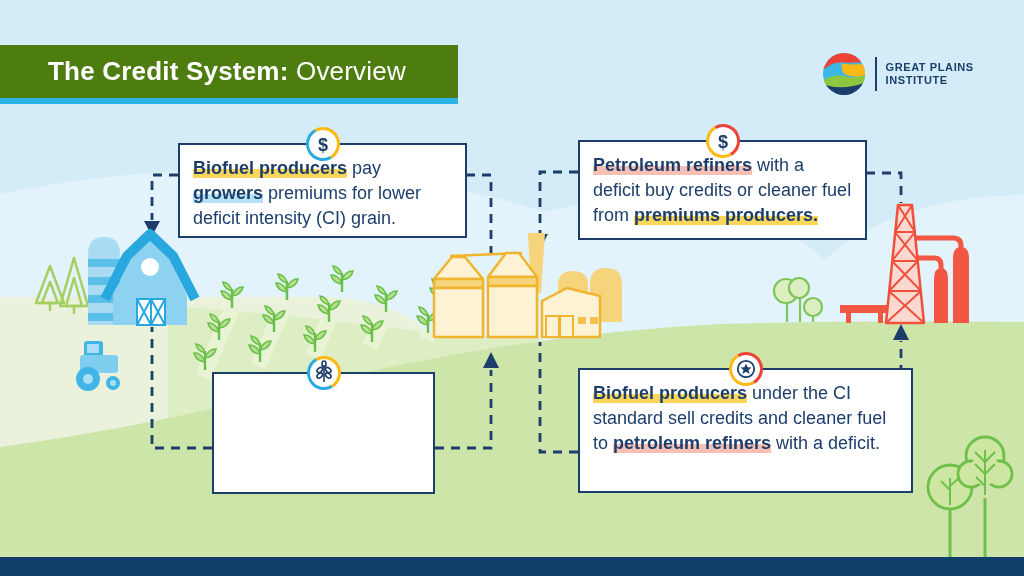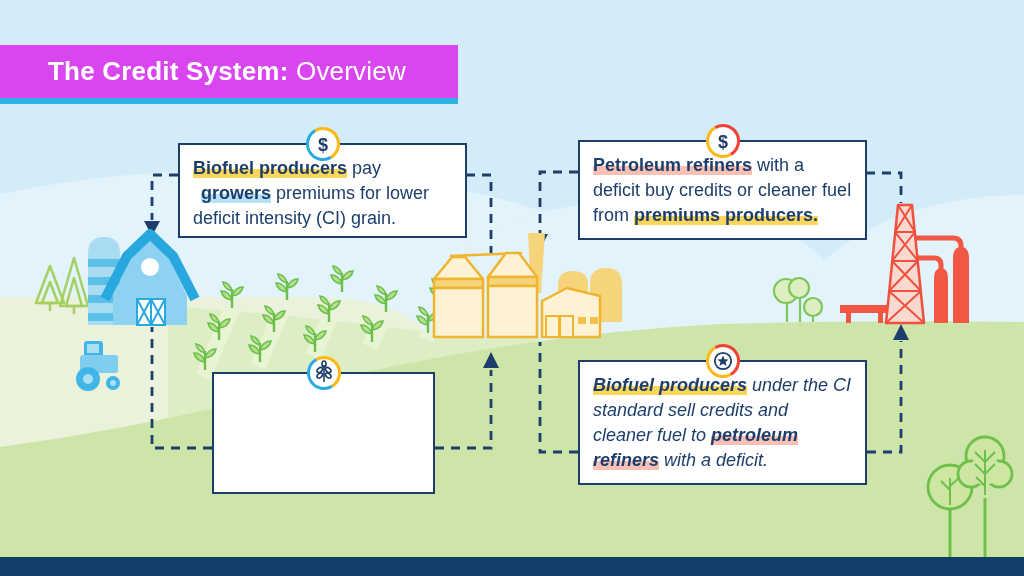--- a/index.html
+++ b/index.html
@@ -7,47 +7,47 @@
     width:1024px;height:576px;position:relative;overflow:hidden;
     font-family:"Liberation Sans","DejaVu Sans",sans-serif;
     background:#d3ecf8;
   }
   #stage{position:absolute;inset:0;width:1024px;height:576px;}
   #scene{position:absolute;left:0;top:0;}
 
   
   .titlebar{
     position:absolute;left:0;top:45px;width:458px;height:53px;
-    background:#d946ef;color:#ffffff;display:flex;align-items:center;
+    background:#4d7c0f;color:#ffffff;display:flex;align-items:center;
     padding-left:48px;box-sizing:border-box;font-size:26px;letter-spacing:.2px;
   }
   .titlebar .bold{font-weight:700;}
   .title-accent{
     position:absolute;left:0;top:98px;width:458px;height:6px;background:#2bb2e6;
   }
 
   
   .logo{position:absolute;left:823px;top:53px;display:flex;align-items:center;}
   .logo-divider{width:1.5px;height:34px;background:#1d3e6b;margin:0 9px 0 10px;}
   .logo-text{color:#1d3e6b;font-weight:700;font-size:11px;line-height:13px;letter-spacing:.6px;}
 
   
   .box{
     position:absolute;background:#ffffff;border:2.5px solid #1d3e6b;
     box-sizing:border-box;color:#1d3e6b;font-size:18px;line-height:25px;
     padding:11px 13px;z-index:5;
   }
   .box .b{font-weight:700;}
   .hl-yellow{background:linear-gradient(to bottom,transparent 55%,#fbd65a 55%);}
-  .hl-blue{background:linear-gradient(to bottom,transparent 55%,#b5e2f6 55%);margin-left:8px;}
+  .hl-blue{background:linear-gradient(to bottom,transparent 55%,#b5e2f6 55%);}
   .hl-pink{background:linear-gradient(to bottom,transparent 55%,#f8c0b4 55%);}
   #box1{left:178px;top:143px;width:289px;height:95px;}
   #box2{left:578px;top:140px;width:289px;height:100px;}
   #box3{left:212px;top:372px;width:223px;height:122px;}
-  #box4{left:578px;top:360px;width:289px;height:125px;font-style:italic;}
+  #box4{left:578px;top:368px;width:335px;height:125px;}
 
   .medallion{position:absolute;top:-20px;left:50%;transform:translateX(-50%);width:38px;height:38px;}
 
   .footer-bar{position:absolute;left:0;top:557px;width:1024px;height:19px;background:#123f6a;z-index:6;}
 </style>
 </head>
 <body>
 
 <div id="stage">
 
@@ -212,20 +212,41 @@
     </g>
   </svg>
 
   <div class="titlebar">
     <span>
       <span class="bold">The Credit System:</span><span> Overview</span>
     </span>
   </div>
   <div class="title-accent"></div>
 
+  <div class="logo">
+    <svg width="42" height="42" viewBox="0 0 40 40">
+      <defs>
+          <clipPath id="logoclip">
+            <circle cx="20" cy="20" r="20"></circle>
+          </clipPath>
+        </defs>
+      <g clip-path="url(#logoclip)">
+        <rect x="0" y="0" width="40" height="40" fill="#3db7e8"></rect>
+        <path d="M0,16 Q10,8 20,9 Q30,10 40,8 L40,0 L0,0 Z" fill="#ef4136"></path>
+        <path d="M18,10 Q28,12 40,10 L40,22 Q30,24 20,20 Q17,15 18,10 Z" fill="#fdb913"></path>
+        <path d="M0,26 Q10,20 20,22 Q32,25 40,20 L40,30 Q20,36 0,32 Z" fill="#8dc63f"></path>
+        <path d="M0,30 Q20,36 40,28 L40,40 L0,40 Z" fill="#1d3e6b"></path>
+      </g>
+    </svg>
+    <div class="logo-divider"></div>
+    <div class="logo-text">
+      <div>GREAT PLAINS</div>
+      <div>INSTITUTE</div>
+    </div>
+  </div>
 
   <div class="box" id="box1">
     <div class="medallion">
       <svg width="38" height="38" viewBox="0 0 38 38">
         <circle cx="19" cy="19" r="15.5" fill="#ffffff"></circle>
         <g transform="rotate(-30 19 19)" fill="none" stroke-width="3">
           <path d="M19,3.5 A15.5,15.5 0 0 1 19,34.5" stroke="#fdb913"></path>
           <path d="M19,34.5 A15.5,15.5 0 0 1 19,3.5" stroke="#29abe2"></path>
         </g>
         <text x="19" y="25.5" text-anchor="middle" font-size="18" font-weight="bold" fill="#1d3e6b">$</text>

